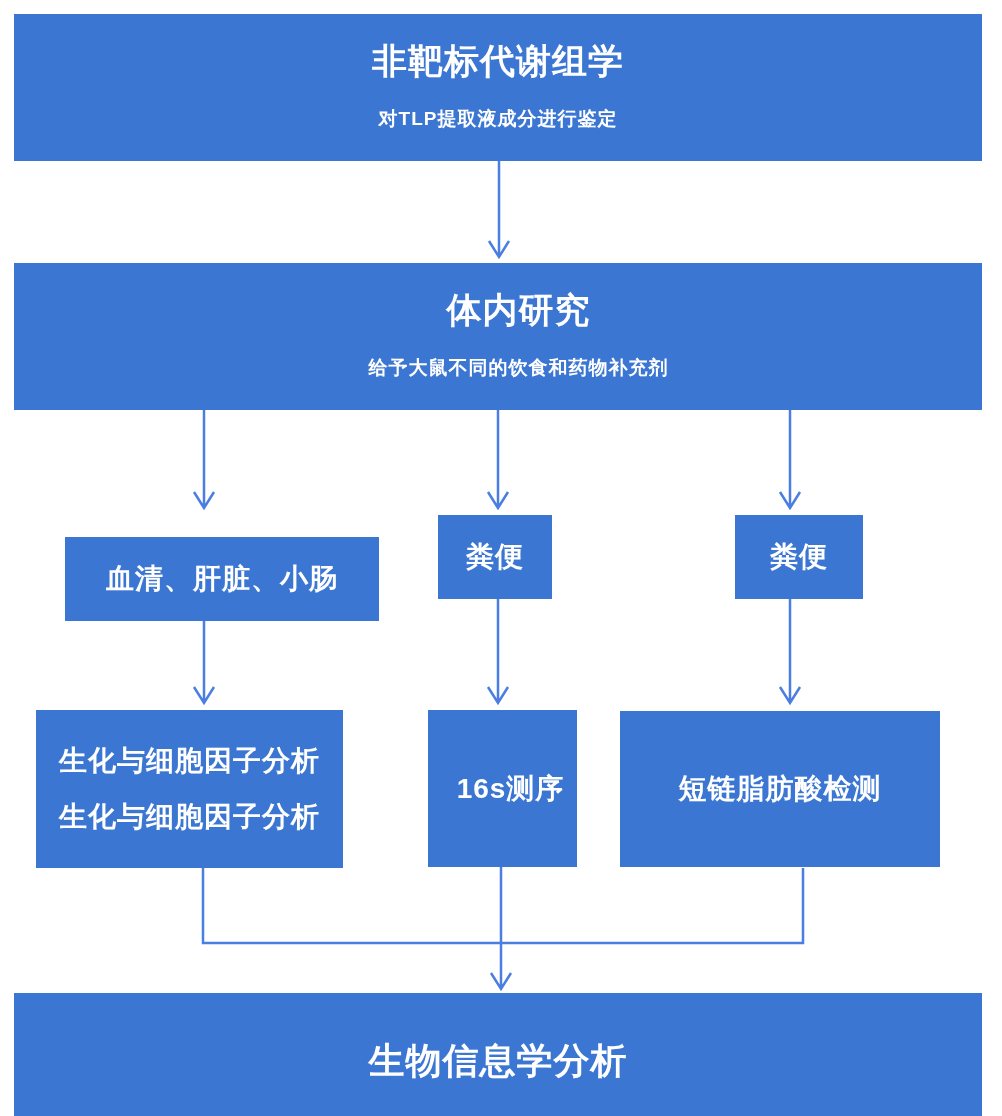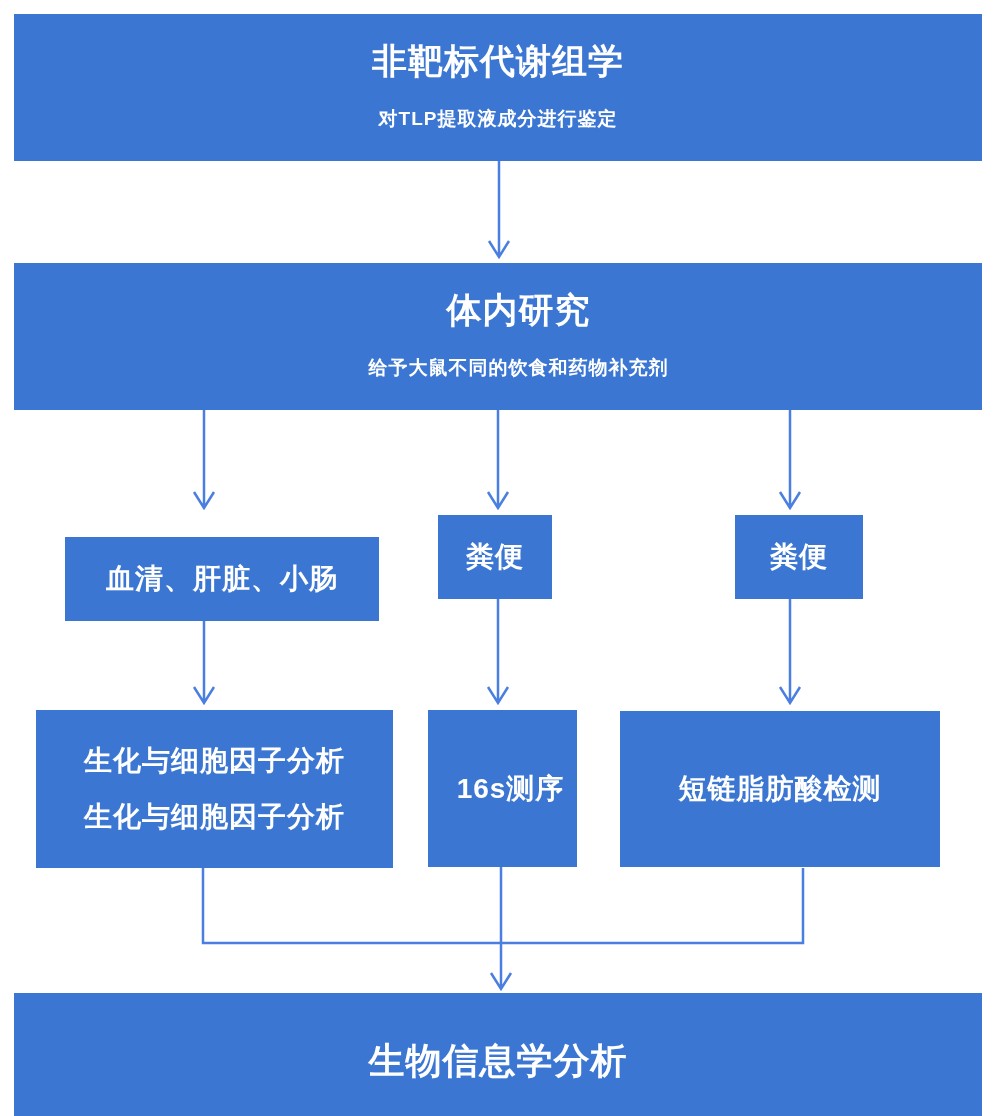--- a/index.html
+++ b/index.html
@@ -36,21 +36,21 @@
   .box .subtitle { font-size: 19px; line-height: 31px; letter-spacing: 1px; }
   .box .label    { font-size: 28px; line-height: 32px; letter-spacing: 1px; }
   .gap22 { row-gap: 22px; }
   .gap24 { row-gap: 24px; }
 
   .box-top      { left: 14px;  top: 14px;  width: 968px; height: 147px; }
   .box-invivo   { left: 14px;  top: 263px; width: 968px; height: 147px; padding-left: 41px; }
   .box-s1       { left: 65px;  top: 515px; width: 314px; height: 84px; margin-top: 22px;  }
   .box-s2       { left: 438px; top: 515px; width: 114px; height: 84px;  }
   .box-s3       { left: 735px; top: 515px; width: 128px; height: 84px;  }
-  .box-a1       { left: 36px;  top: 710px; width: 357px; height: 158px; }
+  .box-a1       { left: 36px;  top: 710px; width: 307px; height: 158px; }
   .box-a2       { left: 428px; top: 710px; width: 149px; height: 157px; padding-left: 16px; }
   .box-a3       { left: 596px; top: 711px; width: 320px; height: 156px; margin-left: 24px; }
   .box-bottom   { left: 14px;  top: 993px; width: 968px; height: 136px; }
   .box-bottom .title { font-size: 36px; }
 
   .connector {
     fill: none;
     stroke-width: 2.5;
     stroke-linecap: butt;
     stroke-linejoin: miter;

